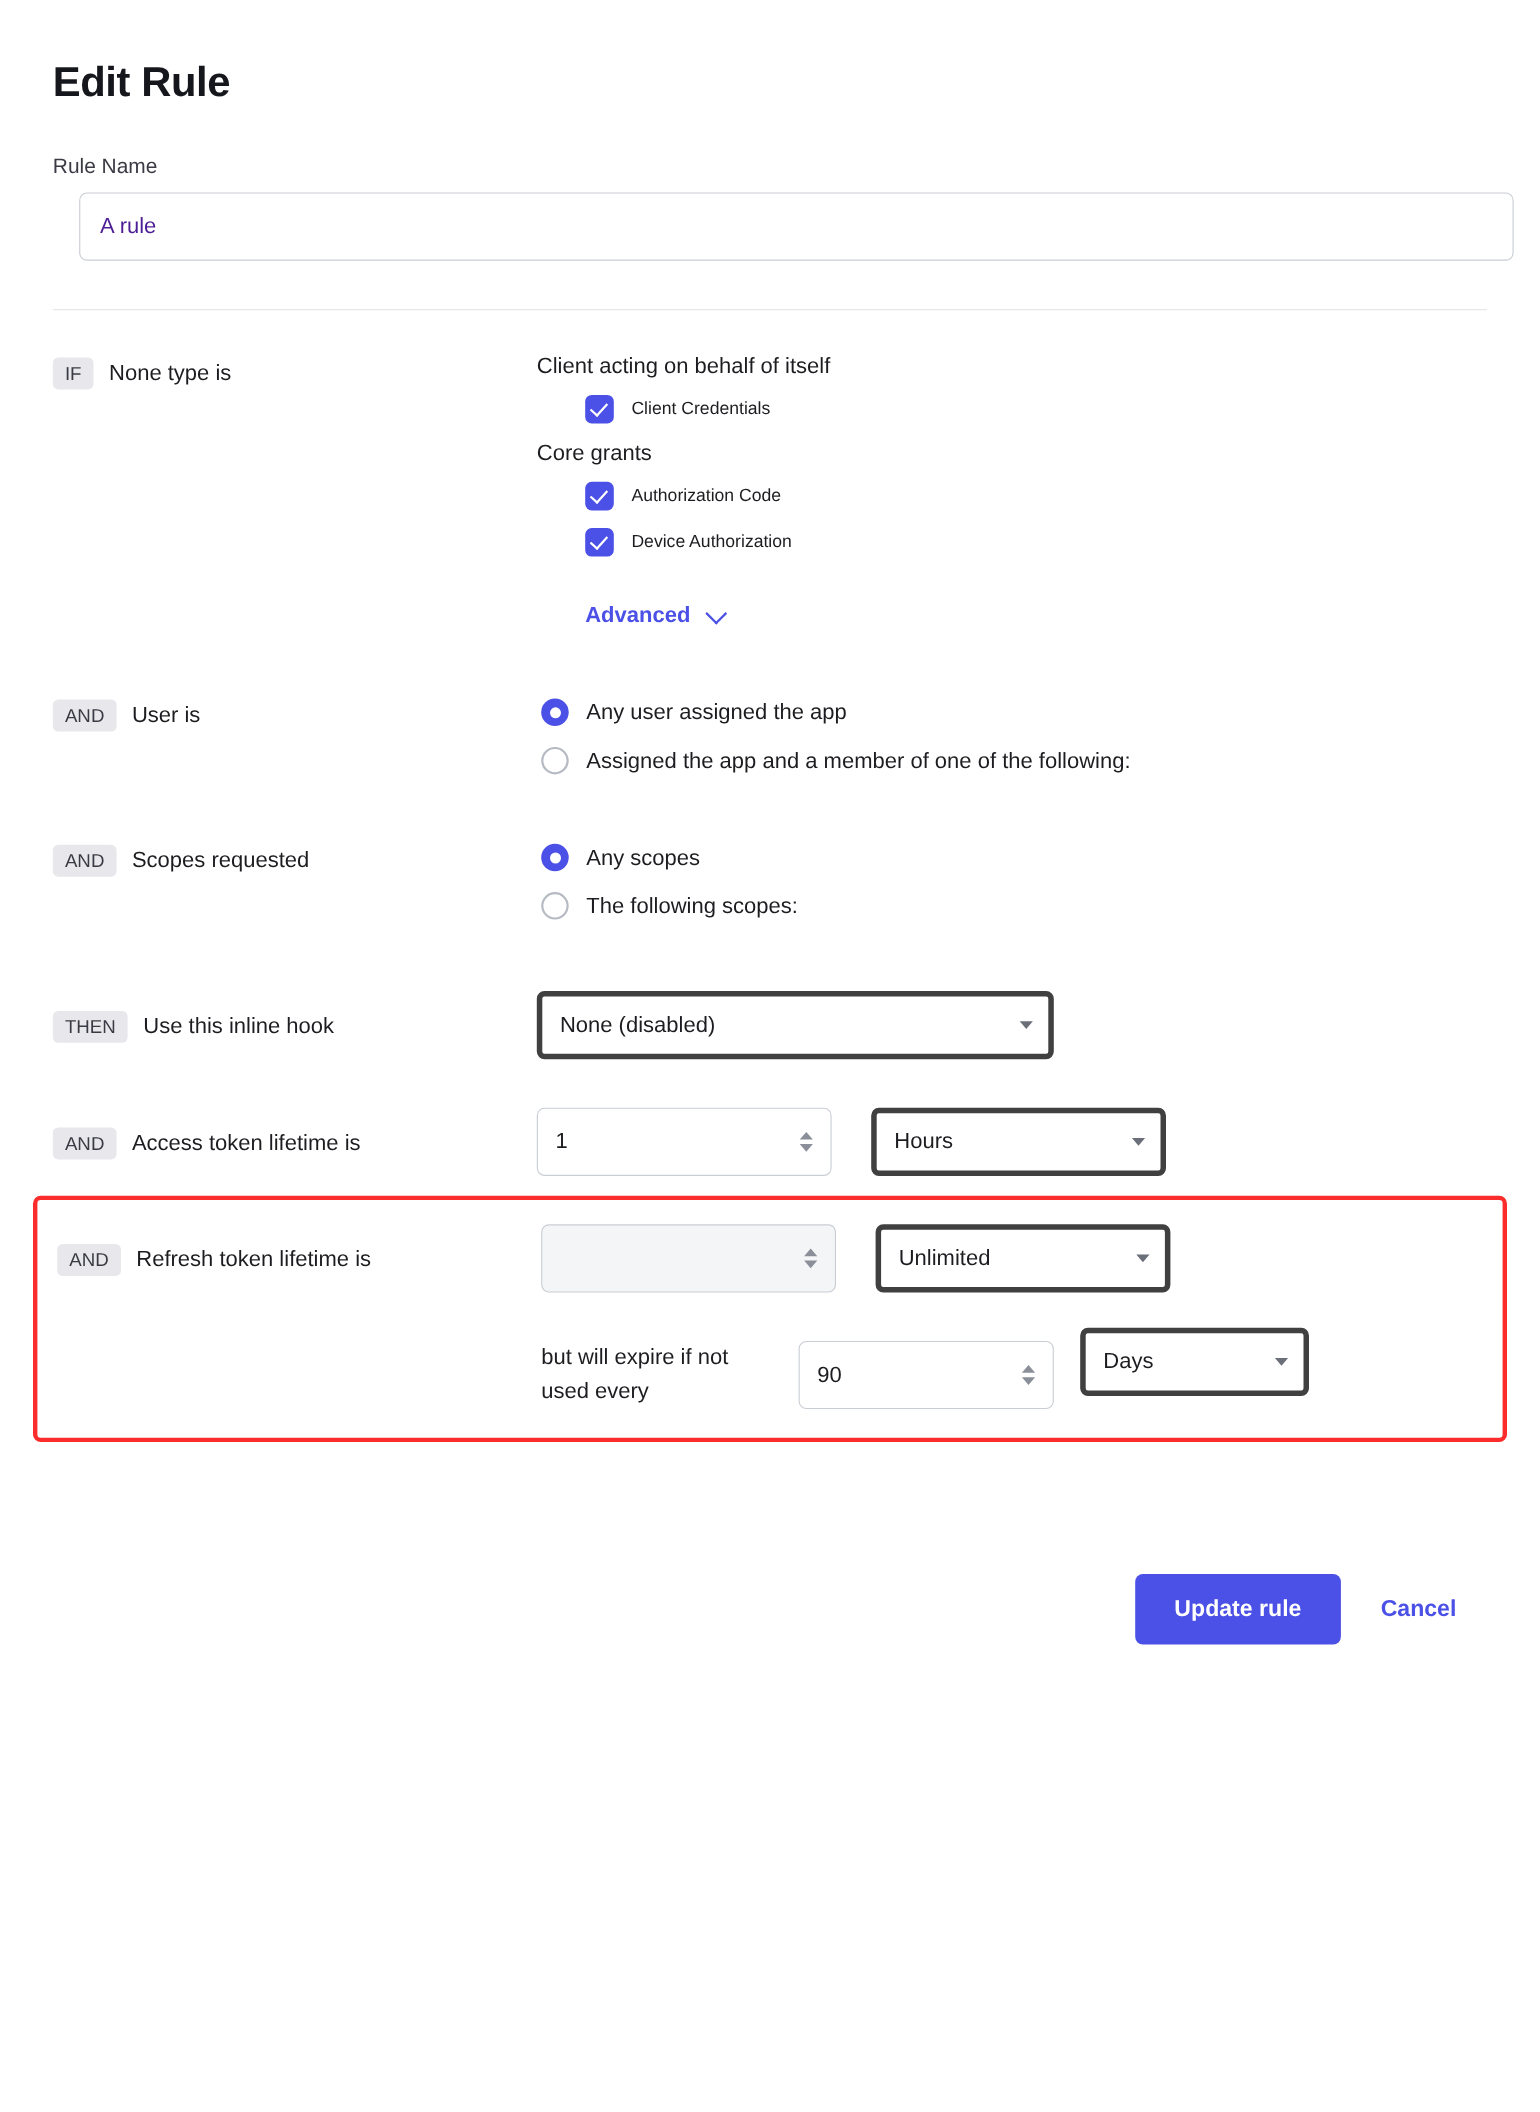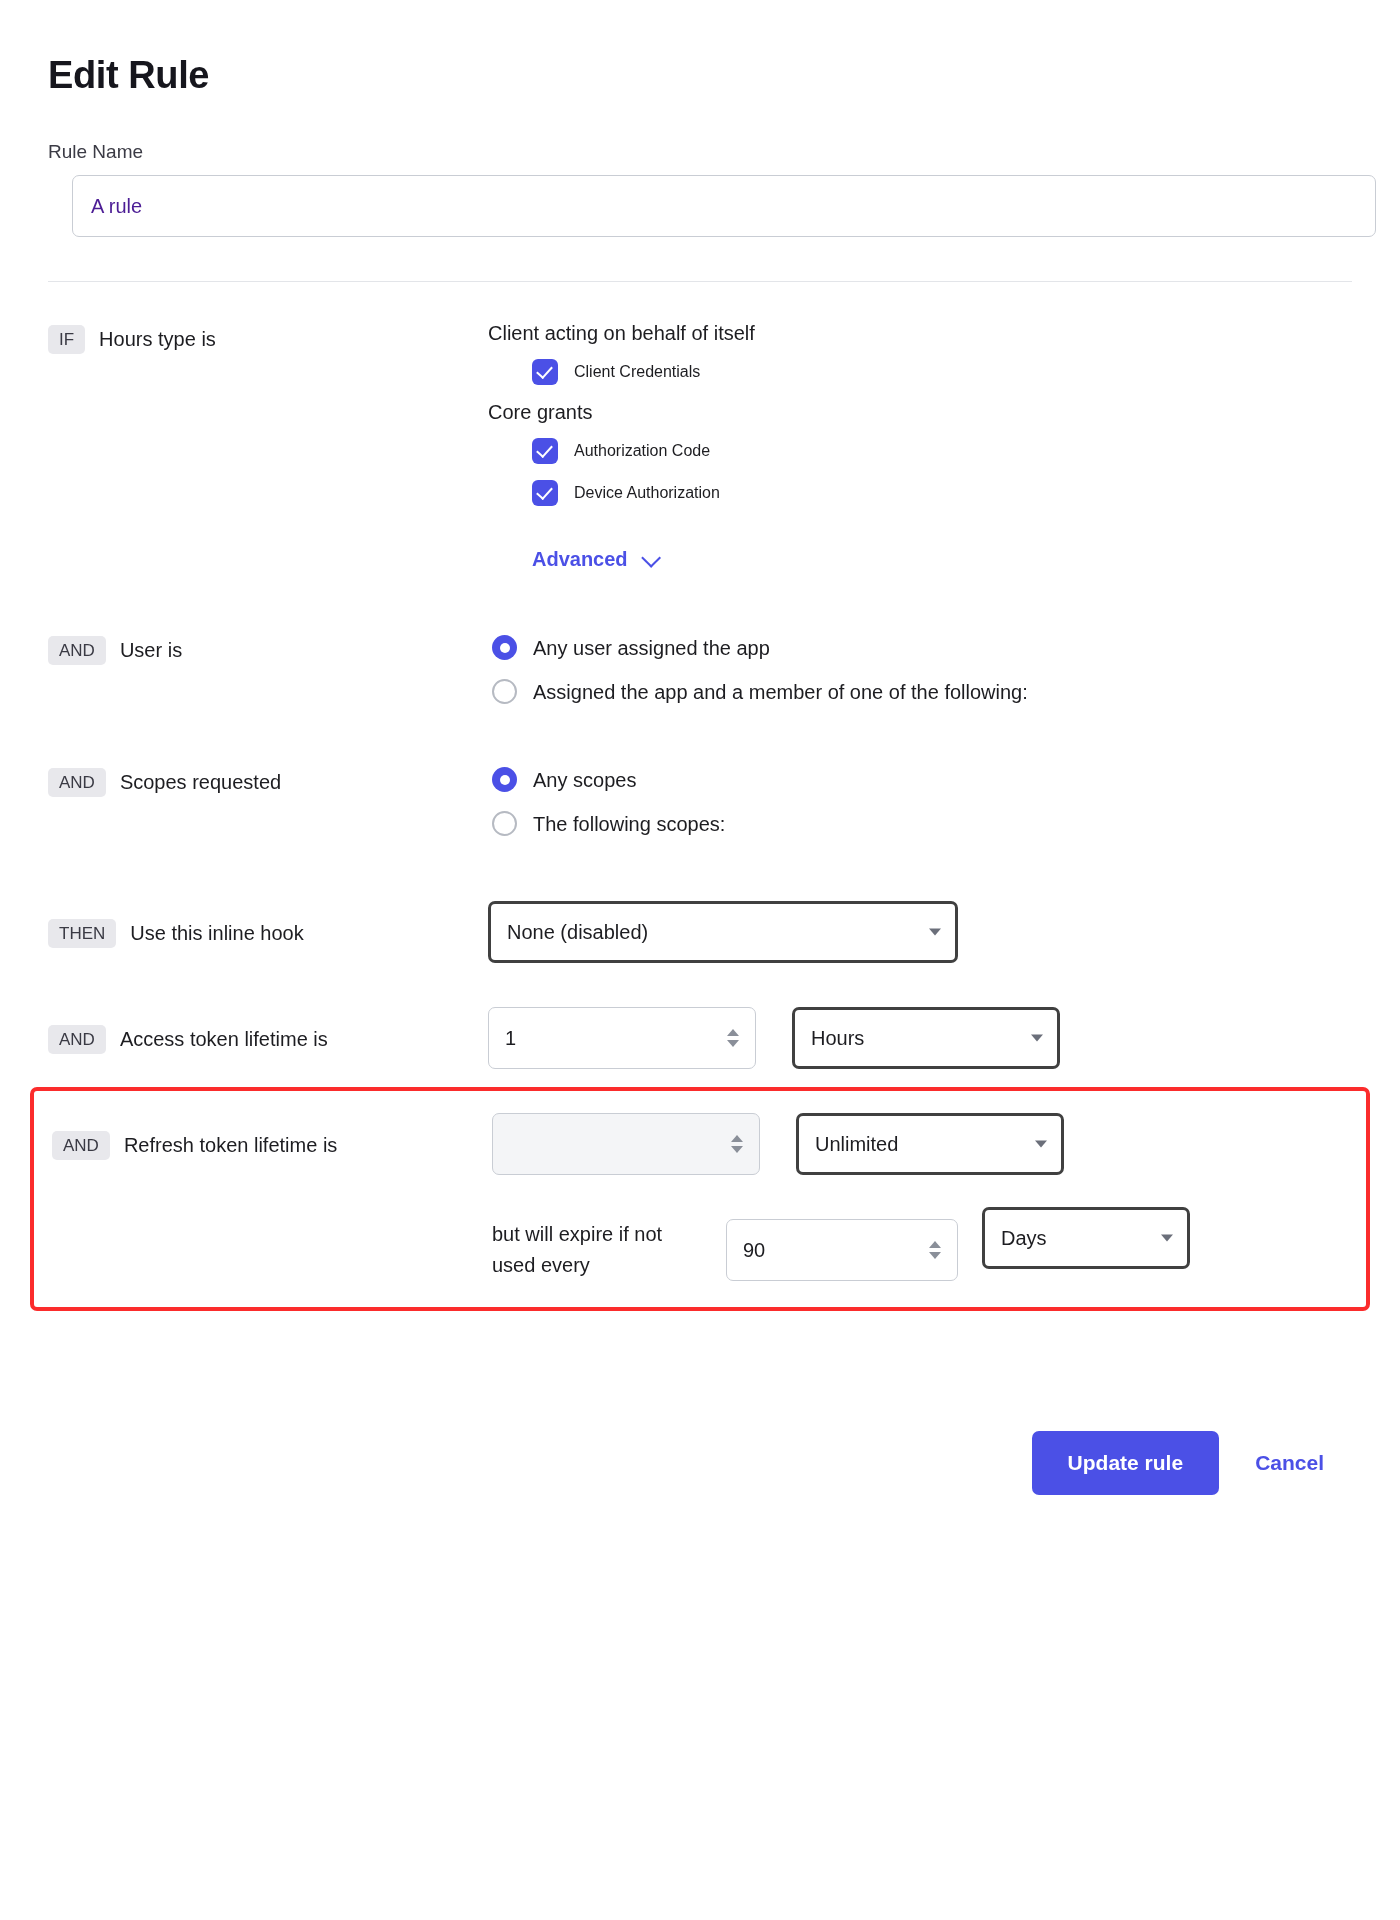--- a/index.html
+++ b/index.html
@@ -176,21 +176,21 @@
     font-size: 20px;
     color: #1d1d21;
     line-height: 1.5;
     max-width: 640px;
   }
 
   
   .select-box {
     position: relative;
     height: 62px;
-    border: 3px solid #404040;
+    border: 5px solid #404040;
     border-radius: 7px;
     background: #fff;
     display: flex;
     align-items: center;
     padding: 0 16px;
     font-size: 20px;
     color: #1d1d21;
   }
   .select-box .caret {
     position: absolute;
@@ -296,21 +296,21 @@
   <div>
     <div class="field-label">Rule Name</div>
     <input class="text-input" type="text" value="A rule" style="">
   </div>
 
   <div class="divider"></div>
 
   <div class="row">
     <div class="row-left">
       <span class="chip">IF</span>
-      <span class="row-label">Hours type is</span>
+      <span class="row-label">None type is</span>
     </div>
     <div class="row-right">
 
       <div class="group-heading">Client acting on behalf of itself</div>
       <div class="check-line">
         <span class="checkbox"></span>
         <span class="check-text">Client Credentials</span>
       </div>
 
       <div class="group-heading">Core grants</div>

